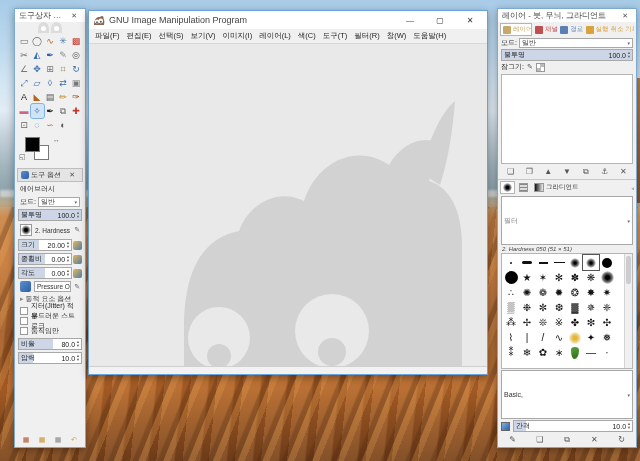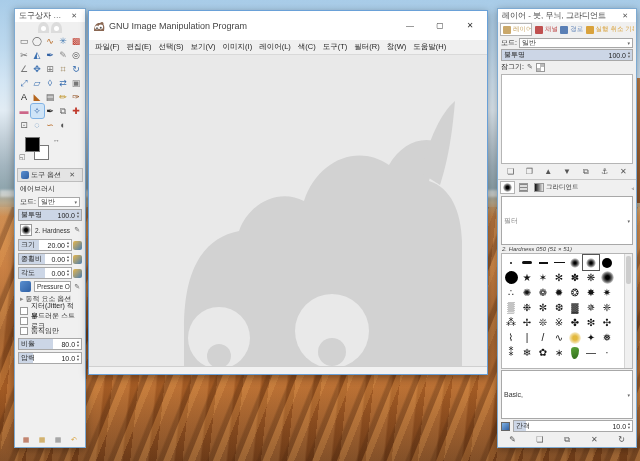--- a/index.html
+++ b/index.html
@@ -62,21 +62,21 @@
   .dynbtn { flex:1; background:#fff; border:1px solid #a8a8a8; font-size:6.5px; color:#333; padding:1px 2px; white-space:nowrap; overflow:hidden; }
   .expander { font-size:7px; color:#333; padding:0 2px; }
   .cb { display:flex; align-items:center; gap:3px; font-size:7px; color:#222; padding:0 2px; height:10px; }
   .cb i { width:8px; height:8px; background:#fff; border:1px solid #999; flex:0 0 auto; }
   .tb-space { flex:1 1 auto; }
   .btnrow { display:flex; justify-content:space-around; align-items:center; padding:2px 3px; flex:0 0 auto; }
   .sqbtn { width:11px; height:11px; border-radius:2px; font-size:7px; line-height:11px; text-align:center; color:#fff; }
 
   
   .main { left:88px; top:10px; width:400px; height:365px; border-color:#6aa1d8; }
-  .main .tbar { height:29px; }
+  .main .tbar { height:18px; }
   .main .t { font-size:9px; }
   .menubar { height:15px; background:#f0f0f0; border-bottom:1px solid #d9d9d9; display:flex; align-items:center; padding:0 3px; gap:1px; flex:0 0 auto; }
   .menu { font-size:7.5px; color:#222; padding:13px 3px; white-space:nowrap; }
   .canvas { flex:1; background:#e9e9e9; position:relative; overflow:hidden; }
   .canvas svg { position:absolute; left:0; bottom:0; }
   .statusb { height:8px; background:#f2f2f2; border-top:1px solid #d0d0d0; flex:0 0 auto; }
 
   
   .dock { left:497px; top:8px; width:140px; height:440px;justify-content:center; }
   .dock .tbar { height:13px; }

